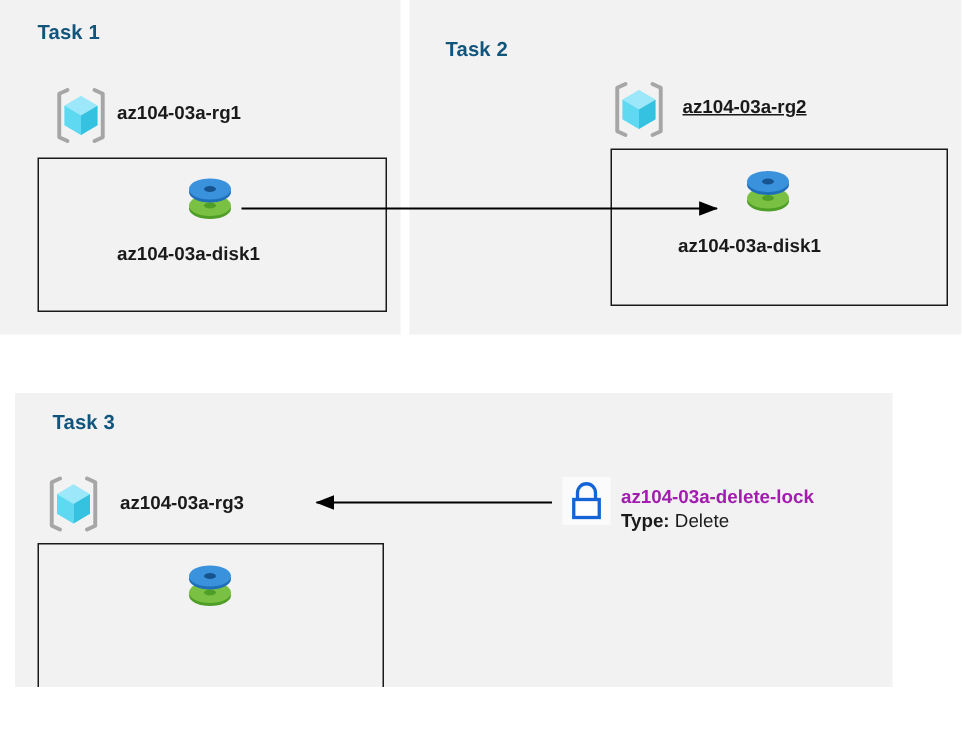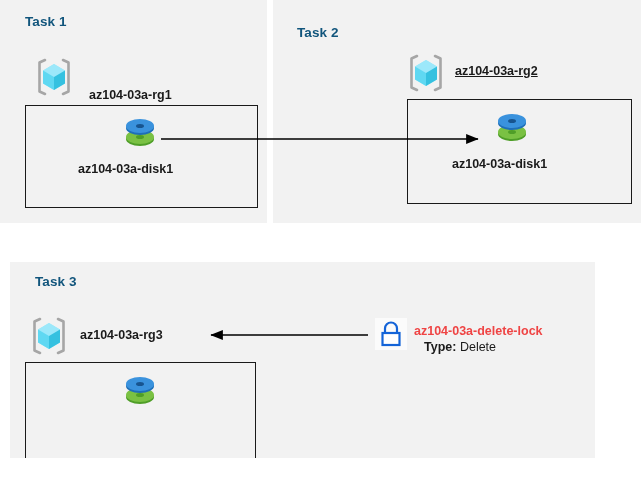--- a/index.html
+++ b/index.html
@@ -77,43 +77,43 @@
   }
   #lock-icon-1 { left: 375px; top: 318px; }
 
   .res-label {
     position: absolute;
     color: #1a1a1a;
     font-size: 12.5px;
     font-weight: bold;
     white-space: nowrap;
   }
-  #label-rg1 { left: 89px;  top: 68px; margin-top: 20px; }
+  #label-rg1 { left: 78px;  top: 68px; }
   #label-rg2 { left: 455px; top: 64px; text-decoration: underline; }
   #label-rg3 { left: 80px;  top: 328px; text-align: center; }
   #label-disk1 { left: 78px;  top: 162px; }
   #label-disk2 { left: 452px; top: 157px; }
   #label-disk3 { left: 78px;  top: 419px; }
 
   #label-lock-name {
     position: absolute;
     left: 414px; top: 324px;
-    color: #ef4444;
+    color: #a21caf;
     font-size: 12.5px;
     font-weight: bold;
     white-space: nowrap;
   }
   #label-lock-type {
     position: absolute;
     left: 414px; top: 340px;
     color: #1a1a1a;
     font-size: 12.5px;
     white-space: nowrap;
   }
-  #label-lock-type .k { font-weight: bold; margin-left: 10px; }
+  #label-lock-type .k { font-weight: bold; }
 
   #label-move {
     position: absolute;
     left: 280px; top: 118px;
     color: #1a1a1a;
     font-size: 13px;
     font-weight: bold;
     white-space: nowrap;
   }
 

